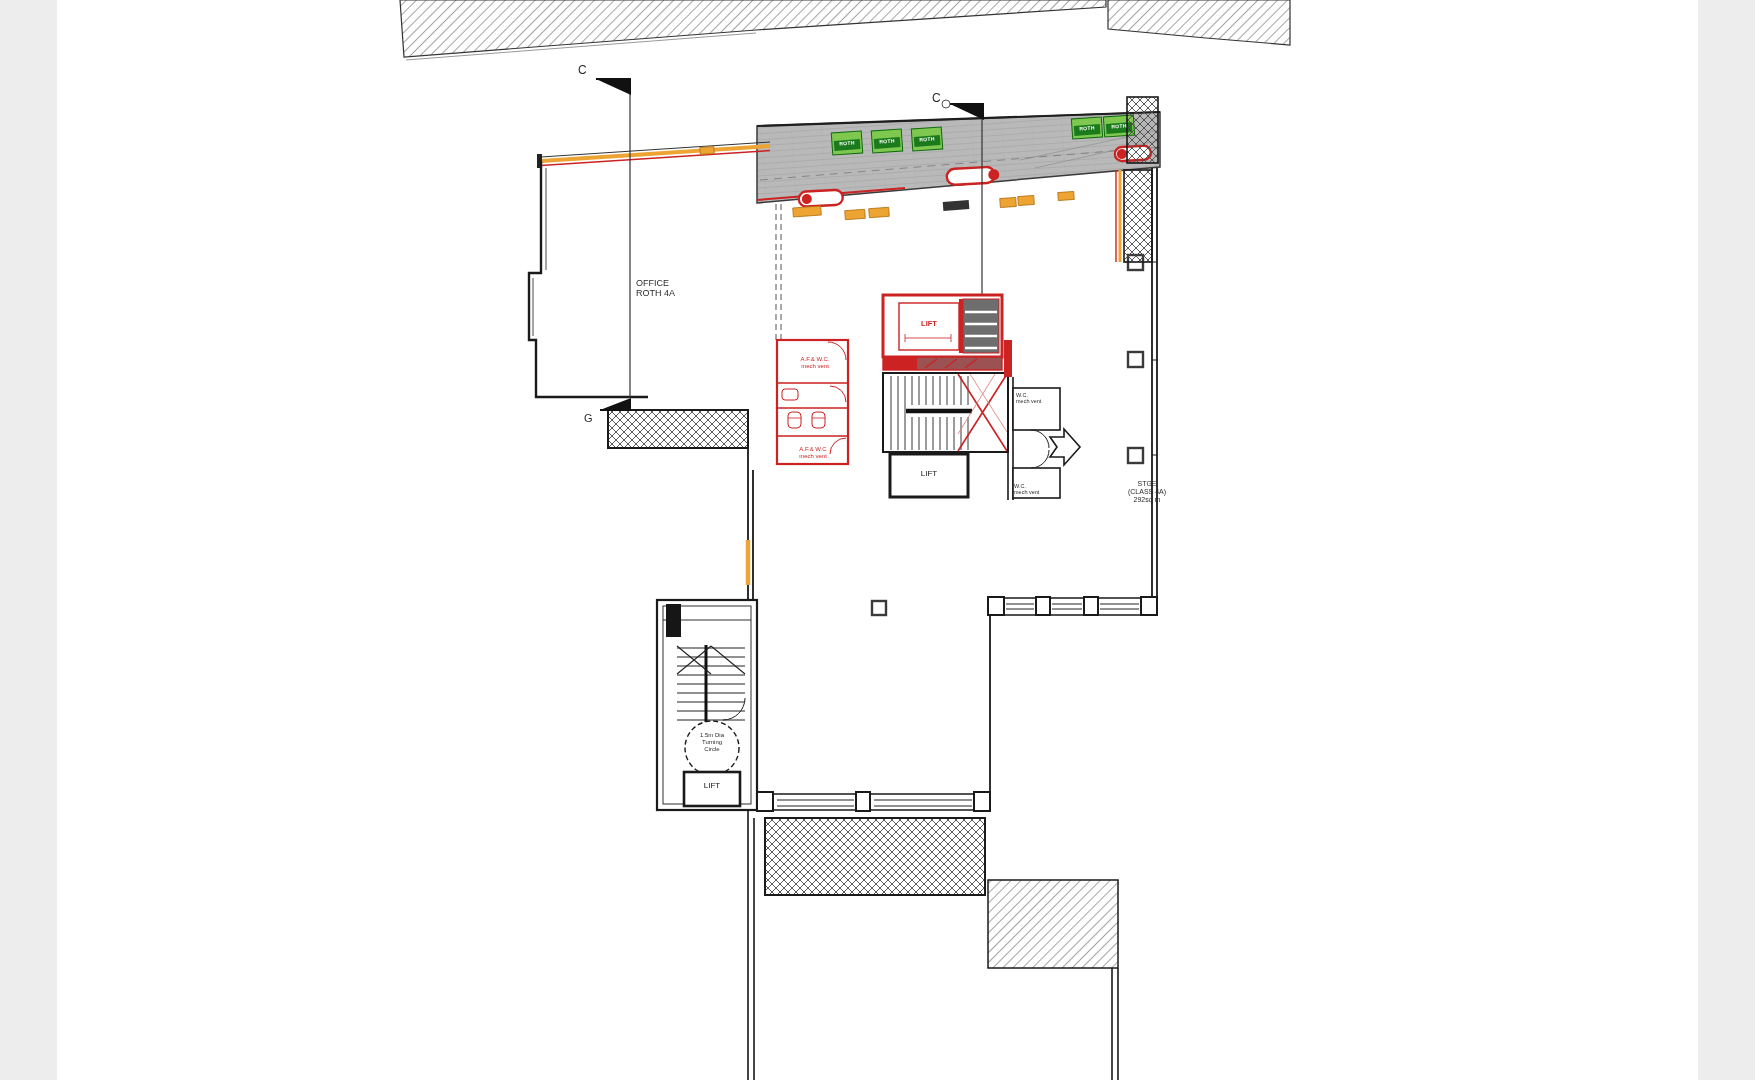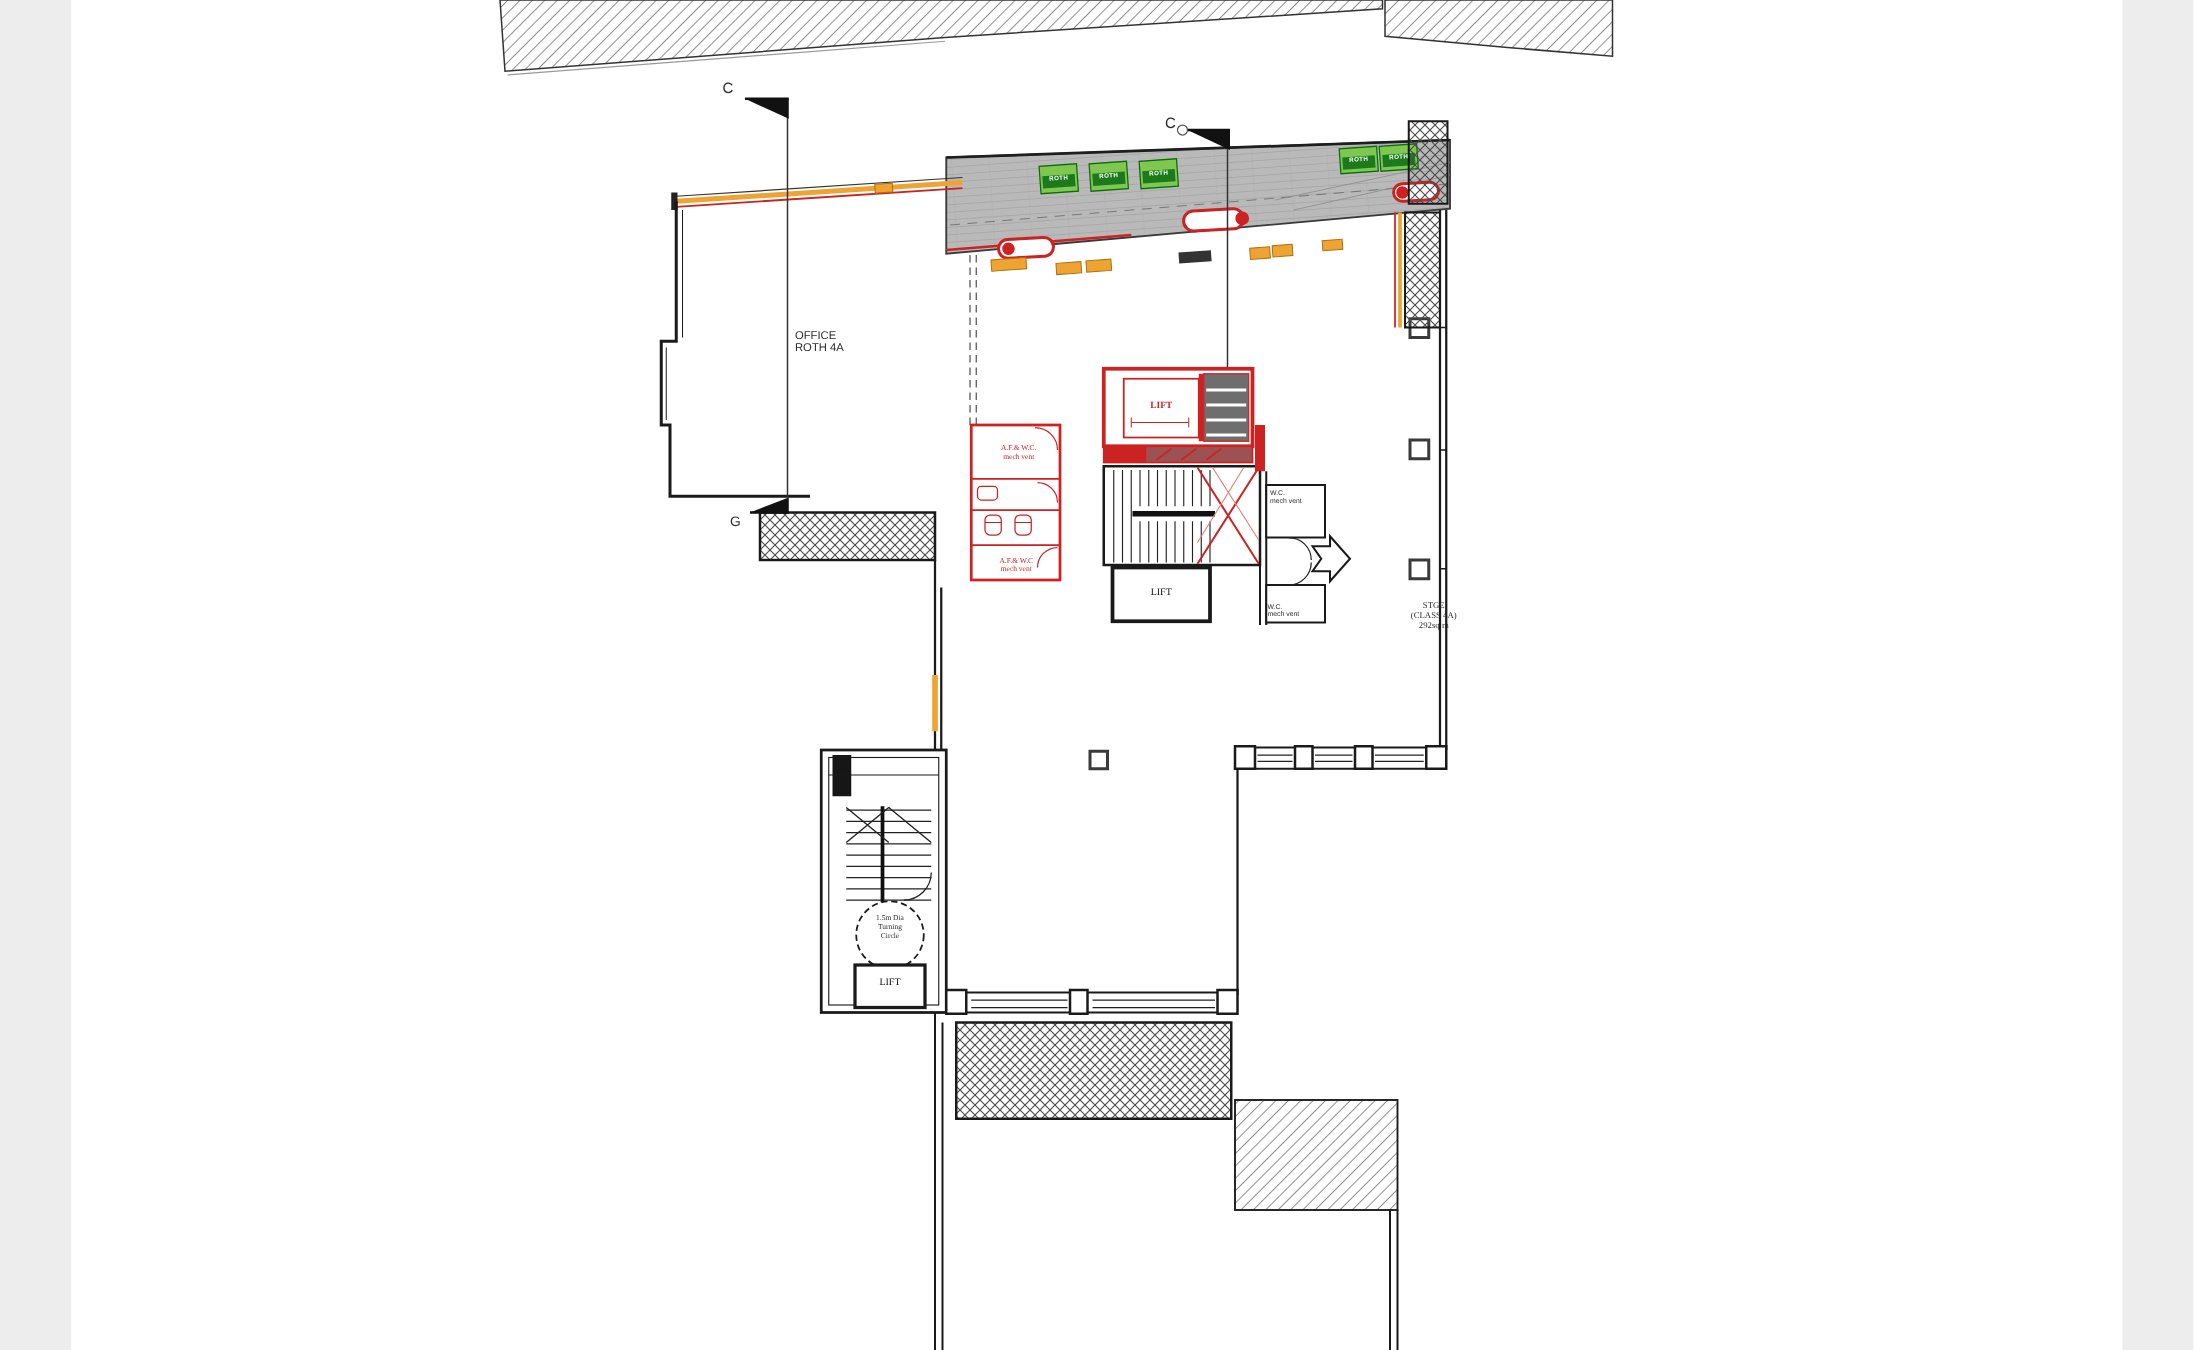--- a/index.html
+++ b/index.html
@@ -1,20 +1,20 @@
 <!DOCTYPE html>
 <html><head>
 <meta charset="utf-8">
 <style>
   html,body{margin:0;padding:0;background:#fff;}
   .canvas{position:relative;width:1755px;height:1080px;background:#ffffff;overflow:hidden;
           font-family:"Liberation Sans","DejaVu Sans",sans-serif;}
   .edgeband{position:absolute;top:0;height:1080px;background:#ededed;}
   .lbl{position:absolute;color:#2b2b2b;line-height:1.15;white-space:nowrap;}
-  .lbl.center{text-align:center;white-space:normal;font-family:Liberation Serif, serif;}
+  .lbl.center{text-align:center;white-space:normal;}
   .red{color:#cc2222;}
   .planter-lbl{position:absolute;color:#ffffff;font-size:5px;font-weight:bold;text-align:center;
                transform:rotate(-4deg);letter-spacing:0.3px;}
   svg{position:absolute;left:0;top:0;}
 </style>
 </head>
 <body>
 
 <div class="canvas">
 
@@ -237,21 +237,21 @@
       <rect x="988" y="880" width="130" height="88" fill="url(#hatch)" stroke="#1a1a1a" stroke-width="1.5"></rect>
       <path d="M748,810 V1080 M754,818 V1080" stroke="#1a1a1a" stroke-width="1.6" fill="none"></path>
       <path d="M1112,968 V1080 M1118,968 V1080" stroke="#1a1a1a" stroke-width="1.6" fill="none"></path>
     </g>
   </svg>
 
   <div class="lbl" style="left:578px;top:64px;font-size:12px;">C</div>
   <div class="lbl" style="left:584px;top:412px;font-size:11px;">G</div>
   <div class="lbl" style="left:932px;top:92px;font-size:12px;">C</div>
 
-  <div class="lbl" style="left:636px;top:263px;font-size:9px;">
+  <div class="lbl" style="left:636px;top:278px;font-size:9px;">
     <div>OFFICE</div>
     <div>ROTH 4A</div>
   </div>
 
   <div class="lbl center red" style="left:786px;top:356px;width:58px;font-size:6px;">
     <div>A.F.&amp; W.C.</div>
     <div>mech vent</div>
   </div>
   <div class="lbl center red" style="left:784px;top:446px;width:58px;font-size:6px;">
     <div>A.F.&amp; W.C</div>

